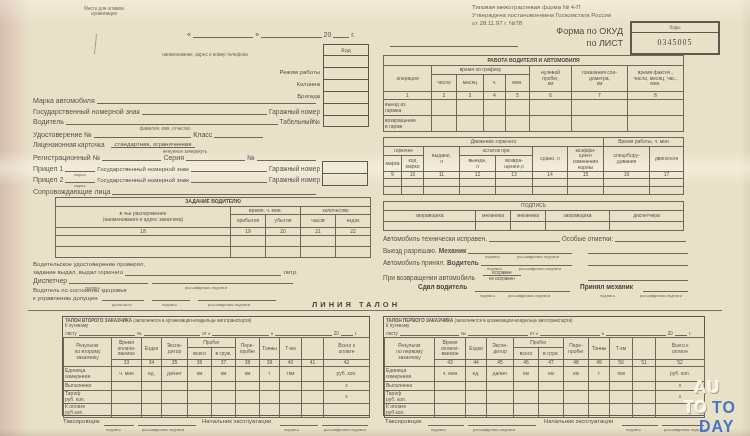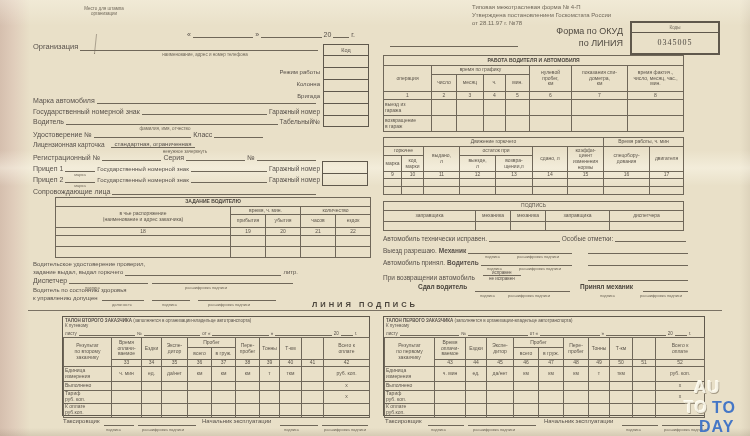--- a/index.html
+++ b/index.html
@@ -68,31 +68,27 @@
     <span class="grow" style="max-width:16px;"></span>
     <span>г.</span>
   </div>
 
   <div class="abs t6 hint" style="left:472px;top:4px;width:250px;line-height:1.3;">
     <div>Типовая межотраслевая форма № 4-П</div>
     <div>Утверждена постановлением Госкомстата России</div>
     <div>от 28.11.97 г. №78</div>
   </div>
   <div class="abs r t9" style="left:505px;top:26px;width:118px;color:#504a41;">Форма по ОКУД</div>
-  <div class="abs r t9" style="left:505px;top:38px;width:118px;color:#504a41;">по  ЛИНИЯ</div>
+  <div class="abs r t9" style="left:505px;top:38px;width:118px;color:#504a41;">по  ЛИСТ</div>
   <div class="abs ul" style="left:390px;top:46px;width:128px;"></div>
   <div class="abs codebox" style="left:630px;top:21px;width:90px;height:34px;border-width:2px;">
     <div class="c t45 hint" style="height:10px;line-height:10px;border-bottom:1px solid #5f584c;">Коды</div>
     <div class="c t8" style="height:20px;line-height:20px;letter-spacing:1px;color:#4e4942;font-family:Liberation Serif, serif;">0345005</div>
   </div>
 
-  <div class="abs fl" style="left:33px;top:42px;width:287px;">
-    <span class="t75 nw">Организация</span>
-    <span class="grow"></span>
-  </div>
   <div class="abs t45 c hint" style="left:100px;top:52px;width:210px;">наименование, адрес и номер телефона</div>
 
   <div class="abs codebox" style="left:323px;top:44px;width:46px;height:83px;">
     <div class="c t55" style="height:11px;line-height:11px;border-bottom:1px solid #5f584c;">Код</div>
     <div style="height:12px;border-bottom:1px solid #5f584c;"></div>
     <div style="height:12px;border-bottom:1px solid #5f584c;"></div>
     <div style="height:12px;border-bottom:1px solid #5f584c;"></div>
     <div style="height:12px;border-bottom:1px solid #5f584c;"></div>
     <div style="height:12px;border-bottom:1px solid #5f584c;"></div>
     <div style="height:11px;"></div>
@@ -452,21 +448,21 @@
 
   <div class="abs t65 b nw" style="left:418px;top:283px;color:#4a453d;">Сдал водитель</div>
   <div class="abs ul" style="left:475px;top:291px;width:95px;"></div>
   <div class="abs t4 hint" style="left:480px;top:293px;">подпись</div>
   <div class="abs t4 hint" style="left:508px;top:293px;">расшифровка подписи</div>
   <div class="abs t65 b nw" style="left:580px;top:283px;color:#4a453d;">Принял механик</div>
   <div class="abs ul" style="left:643px;top:291px;width:45px;"></div>
   <div class="abs t4 hint" style="left:600px;top:293px;">подпись</div>
   <div class="abs t4 hint" style="left:640px;top:293px;">расшифровка подписи</div>
 
-  <div class="abs b" style="left:312px;top:300px;font-size:7.5px;letter-spacing:3px;color:#4a443b;">ЛИНИЯ ПОДПИСЬ</div>
+  <div class="abs b" style="left:312px;top:300px;font-size:7.5px;letter-spacing:3px;color:#4a443b;">ЛИНИЯ ТАЛОН</div>
   <div class="abs ul" style="left:28px;top:310px;width:694px;border-color:#7a7264;"></div>
 
   <div class="abs talon" style="left:62px;top:316px;width:308px;height:100px;">
     <div style="height:20px;padding:1px 2px;">
       <div class="t45 nw"><span class="b">ТАЛОН ВТОРОГО ЗАКАЗЧИКА</span> <span>(заполняется в организации-владельце автотранспорта)</span></div>
       <div class="t45">К путевому</div>
       <div class="fl t45" style="width:292px;">
         <span>листу</span>
           <span class="grow"></span>
         <span>№</span>

